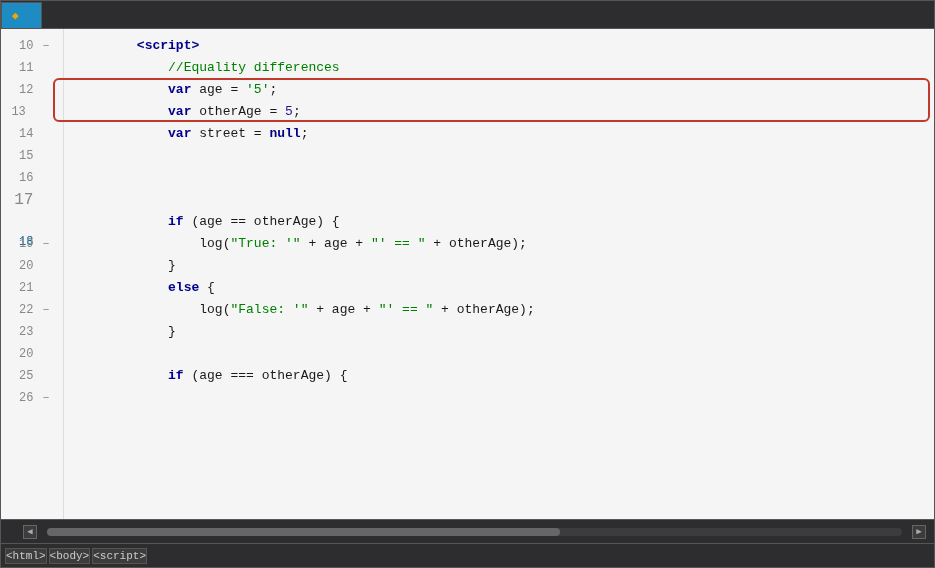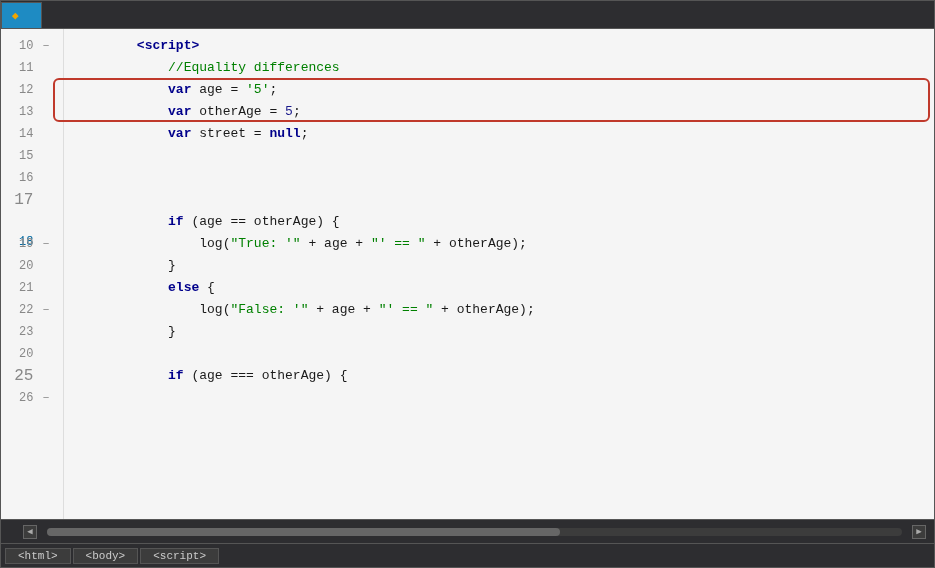--- a/index.html
+++ b/index.html
@@ -172,21 +172,21 @@
       align-items: center;
       padding: 0 4px;
       gap: 2px;
       border-top: 1px solid #555;
     }
 
     .breadcrumb-item {
       background: #3c3c3c;
       color: #ccc;
       font-size: 11px;
-      padding: 1px 12px;
+      padding: 1px 0;
       border: 1px solid #555;
       cursor: pointer;
       font-family: 'Courier New', monospace;
     }
 
     .lines-and-code {
       display: flex;
       flex: 1;
       background: #f5f5f5;
     }
@@ -216,21 +216,21 @@
           </div>
           <div class="line-number-row">
             <span style="color: rgb(136, 136, 136); font-size: 12px; min-width: 22px; text-align: right;">11</span>
             <span class="fold-icon" style="color: rgb(136, 136, 136); font-size: 11px; width: 12px;"></span>
           </div>
           <div class="line-number-row">
             <span style="color: rgb(136, 136, 136); font-size: 12px; min-width: 22px; text-align: right;">12</span>
             <span class="fold-icon" style="color: rgb(136, 136, 136); font-size: 11px; width: 12px;"></span>
           </div>
           <div class="line-number-row">
-            <span style="color: rgb(136, 136, 136); font-size: 12px; min-width: 22px; text-align: right;">13</span>
+            <span style="color: rgb(136, 136, 136); font-size: 12px; min-width: 22px; text-align: left;">13</span>
             <span class="fold-icon" style="color: rgb(136, 136, 136); font-size: 11px; width: 12px;"></span>
           </div>
           <div class="line-number-row">
             <span style="color: rgb(136, 136, 136); font-size: 12px; min-width: 22px; text-align: right;">14</span>
             <span class="fold-icon" style="color: rgb(136, 136, 136); font-size: 11px; width: 12px;"></span>
           </div>
           <div class="line-number-row">
             <span style="color: rgb(136, 136, 136); font-size: 12px; min-width: 22px; text-align: right;">15</span>
             <span class="fold-icon" style="color: rgb(136, 136, 136); font-size: 11px; width: 12px;"></span>
           </div>
@@ -264,21 +264,21 @@
           </div>
           <div class="line-number-row">
             <span style="color: rgb(136, 136, 136); font-size: 12px; min-width: 22px; text-align: right;">23</span>
             <span class="fold-icon" style="color: rgb(136, 136, 136); font-size: 11px; width: 12px;"></span>
           </div>
           <div class="line-number-row">
             <span style="color: rgb(136, 136, 136); font-size: 12px; min-width: 22px; text-align: right;">20</span>
             <span class="fold-icon" style="color: rgb(136, 136, 136); font-size: 11px; width: 12px;"></span>
           </div>
           <div class="line-number-row">
-            <span style="color: rgb(136, 136, 136); font-size: 16px; min-width: 22px; text-align: right;">25</span>
+            <span style="color: rgb(136, 136, 136); font-size: 12px; min-width: 22px; text-align: right;">25</span>
             <span class="fold-icon" style="color: rgb(136, 136, 136); font-size: 11px; width: 12px;"></span>
           </div>
           <div class="line-number-row">
             <span style="color: rgb(136, 136, 136); font-size: 12px; min-width: 22px; text-align: right;">26</span>
             <span class="fold-icon" style="color: rgb(136, 136, 136); font-size: 11px; width: 12px;">−</span>
           </div>
         </div>
 
       <div class="code-content" id="code-lines-col">
       <div class="code-line"><span style="color: rgb(26, 26, 26);">        </span><span style="color: rgb(0, 0, 139); font-weight: bold;">&lt;script&gt;</span></div>

